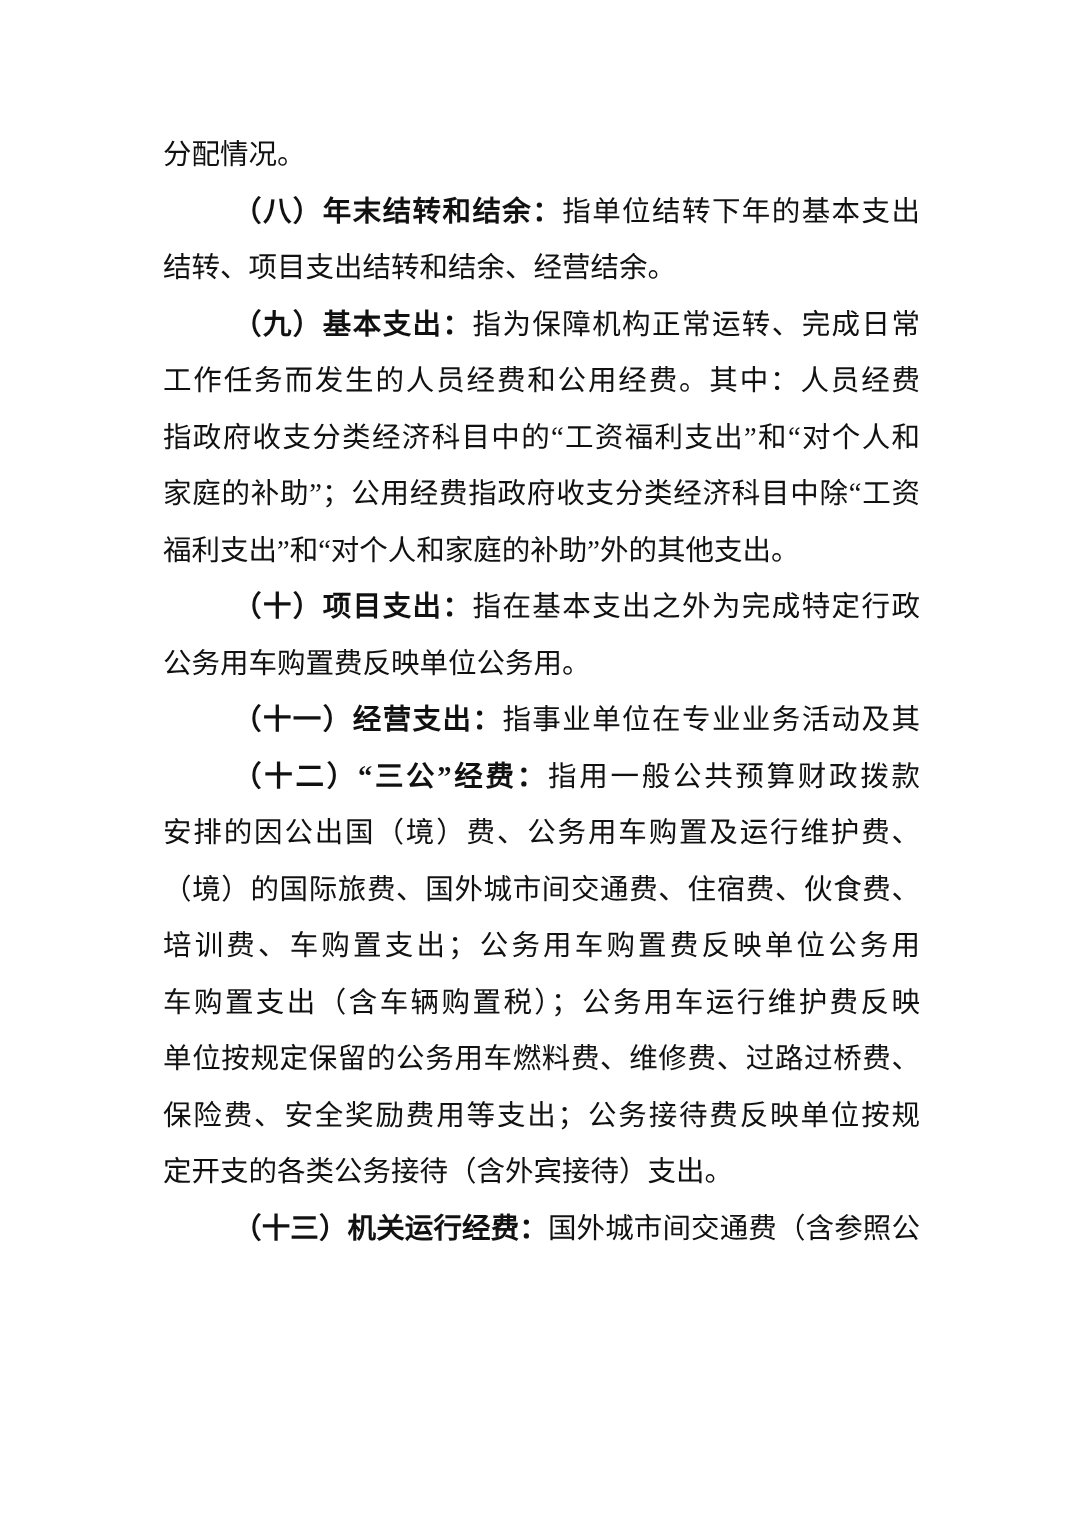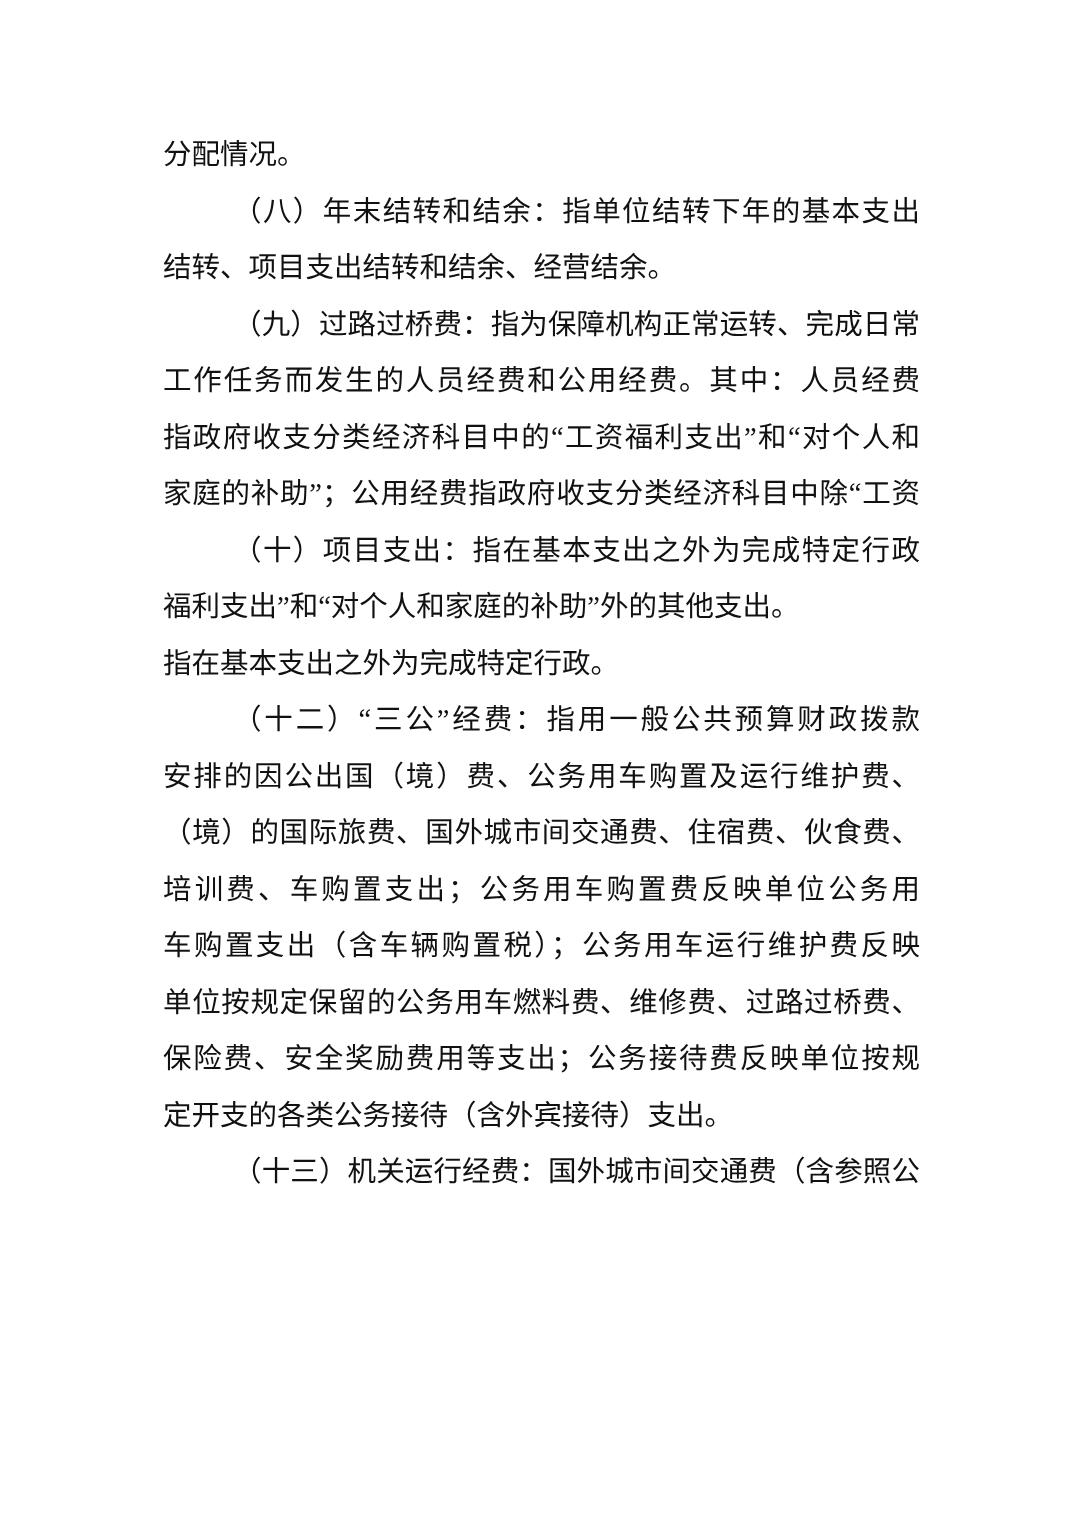--- a/index.html
+++ b/index.html
@@ -34,37 +34,38 @@
     white-space: normal;
     word-break: normal;
   }
   .line.para-end {
     text-align-last: left;
   }
   .line.indent {
     text-indent: 70px;
   }
   .seg { font-weight: normal; }
-  .seg.lead { font-weight: 400; }
+  .seg.lead { font-weight: 700; }
 </style>
 </head>
 <body>
 
 <main class="page">
   <section class="text-block" id="text-block">
       <p class="line para-end"><span class="seg">分配情况。</span></p>
       <p class="line indent"><span class="seg lead">（八）年末结转和结余：</span><span class="seg">指单位结转下年的基本支出</span></p>
       <p class="line para-end"><span class="seg">结转、项目支出结转和结余、经营结余。</span></p>
-      <p class="line indent"><span class="seg lead">（九）过路过桥费：</span><span class="seg">指为保障机构正常运转、完成日常</span></p>
+      <p class="line indent"><span class="seg lead">（九）基本支出：</span><span class="seg">指为保障机构正常运转、完成日常</span></p>
       <p class="line"><span class="seg">工作任务而发生的人员经费和公用经费。其中：人员经费</span></p>
       <p class="line"><span class="seg">指政府收支分类经济科目中的“工资福利支出”和“对个人和</span></p>
       <p class="line"><span class="seg">家庭的补助”；公用经费指政府收支分类经济科目中除“工资</span></p>
+      <p class="line para-end"><span class="seg">福利支出”和“对个人和家庭的补助”外的其他支出。</span></p>
       <p class="line indent"><span class="seg lead">（十）项目支出：</span><span class="seg">指在基本支出之外为完成特定行政</span></p>
-      <p class="line para-end"><span class="seg">福利支出”和“对个人和家庭的补助”外的其他支出。</span></p>
-      <p class="line para-end"><span class="seg">指在基本支出之外为完成特定行政。</span></p>
+      <p class="line para-end"><span class="seg">公务用车购置费反映单位公务用。</span></p>
+      <p class="line indent"><span class="seg lead">（十一）经营支出：</span><span class="seg">指事业单位在专业业务活动及其</span></p>
       <p class="line indent"><span class="seg lead">（十二）“三公”经费：</span><span class="seg">指用一般公共预算财政拨款</span></p>
       <p class="line"><span class="seg">安排的因公出国（境）费、公务用车购置及运行维护费、</span></p>
       <p class="line"><span class="seg">（境）的国际旅费、国外城市间交通费、住宿费、伙食费、</span></p>
       <p class="line"><span class="seg">培训费、车购置支出；公务用车购置费反映单位公务用</span></p>
       <p class="line"><span class="seg">车购置支出（含车辆购置税）；公务用车运行维护费反映</span></p>
       <p class="line"><span class="seg">单位按规定保留的公务用车燃料费、维修费、过路过桥费、</span></p>
       <p class="line"><span class="seg">保险费、安全奖励费用等支出；公务接待费反映单位按规</span></p>
       <p class="line para-end"><span class="seg">定开支的各类公务接待（含外宾接待）支出。</span></p>
       <p class="line indent"><span class="seg lead">（十三）机关运行经费：</span><span class="seg">国外城市间交通费（含参照公</span></p>
     </section>

